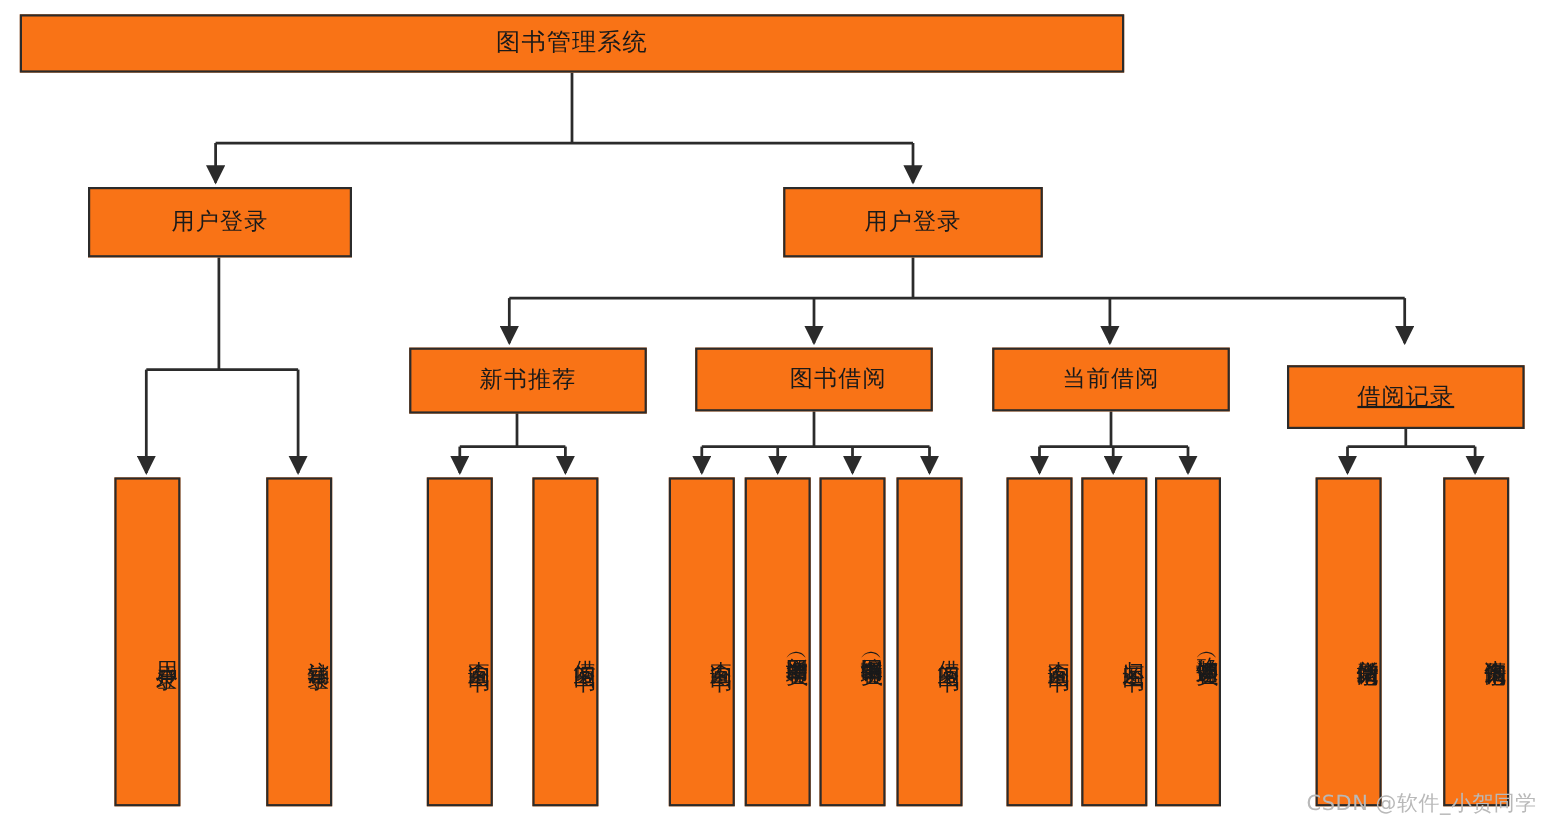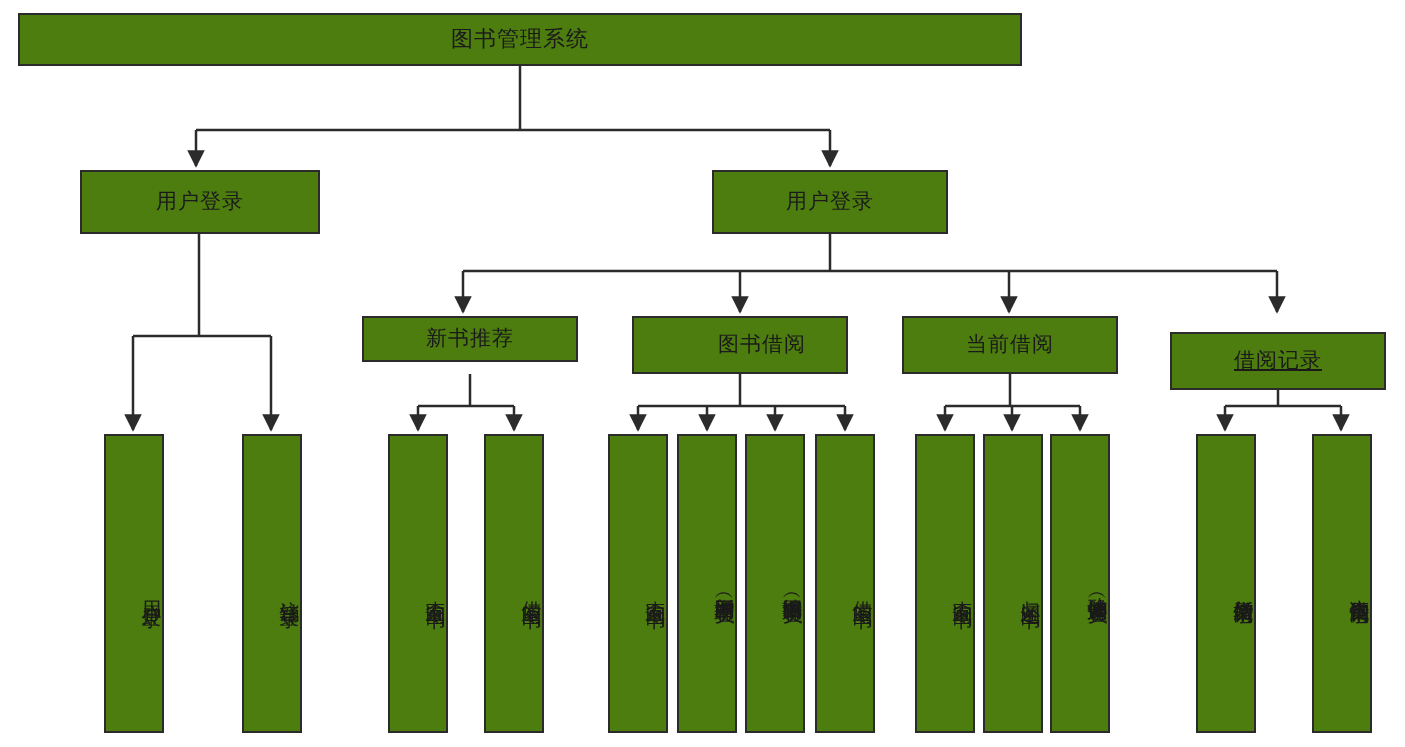--- a/index.html
+++ b/index.html
@@ -21,21 +21,21 @@
     position: absolute;
     left: 0;
     top: 0;
     width: 1405px;
     height: 747px;
     pointer-events: none;
   }
   .node {
     position: absolute;
     box-sizing: border-box;
-    background: #4d7c0f;
+    background: #f97316;
     border: 2px solid #2b2b2b;
     display: flex;
     align-items: center;
     justify-content: center;
     color: #1a1a1a;
     letter-spacing: 1px;
   }
   .node.h {
     font-size: 21px;
     line-height: 1.1;
@@ -135,21 +135,21 @@
     <span>图书管理系统</span>
   </div>
 
   <div class="node h" style="left:80px; top:170px; width:240px; height:64px;">
     <span>用户登录</span>
   </div>
   <div class="node h" style="left:712px; top:170px; width:236px; height:64px;">
     <span>用户登录</span>
   </div>
 
-  <div class="node h" style="left:362px; top:316px; width:216px; height:46px;">
+  <div class="node h" style="left:372px; top:316px; width:216px; height:60px;">
     <span>新书推荐</span>
   </div>
   <div class="node h" style="left:632px; top:316px; width:216px; height:58px;padding-left:44px;">
     <span>图书借阅</span>
   </div>
   <div class="node h" style="left:902px; top:316px; width:216px; height:58px;text-align:right;">
     <span>当前借阅</span>
   </div>
   <div class="node h" style="left:1170px; top:332px; width:216px; height:58px;text-decoration:underline;">
     <span>借阅记录</span>
@@ -192,14 +192,15 @@
     <span class="vtxt">确认归还（管理员）</span>
   </div>
 
   <div class="node v tall" style="left:1196px; top:434px; width:60px; height:299px;">
     <span class="vtxt">新增借阅记录</span>
   </div>
   <div class="node v tall" style="left:1312px; top:434px; width:60px; height:299px;">
     <span class="vtxt">查询借阅记录</span>
   </div>
 
+  <div id="watermark">CSDN @软件_小贺同学</div>
 
 </div>
 
 </body></html>

